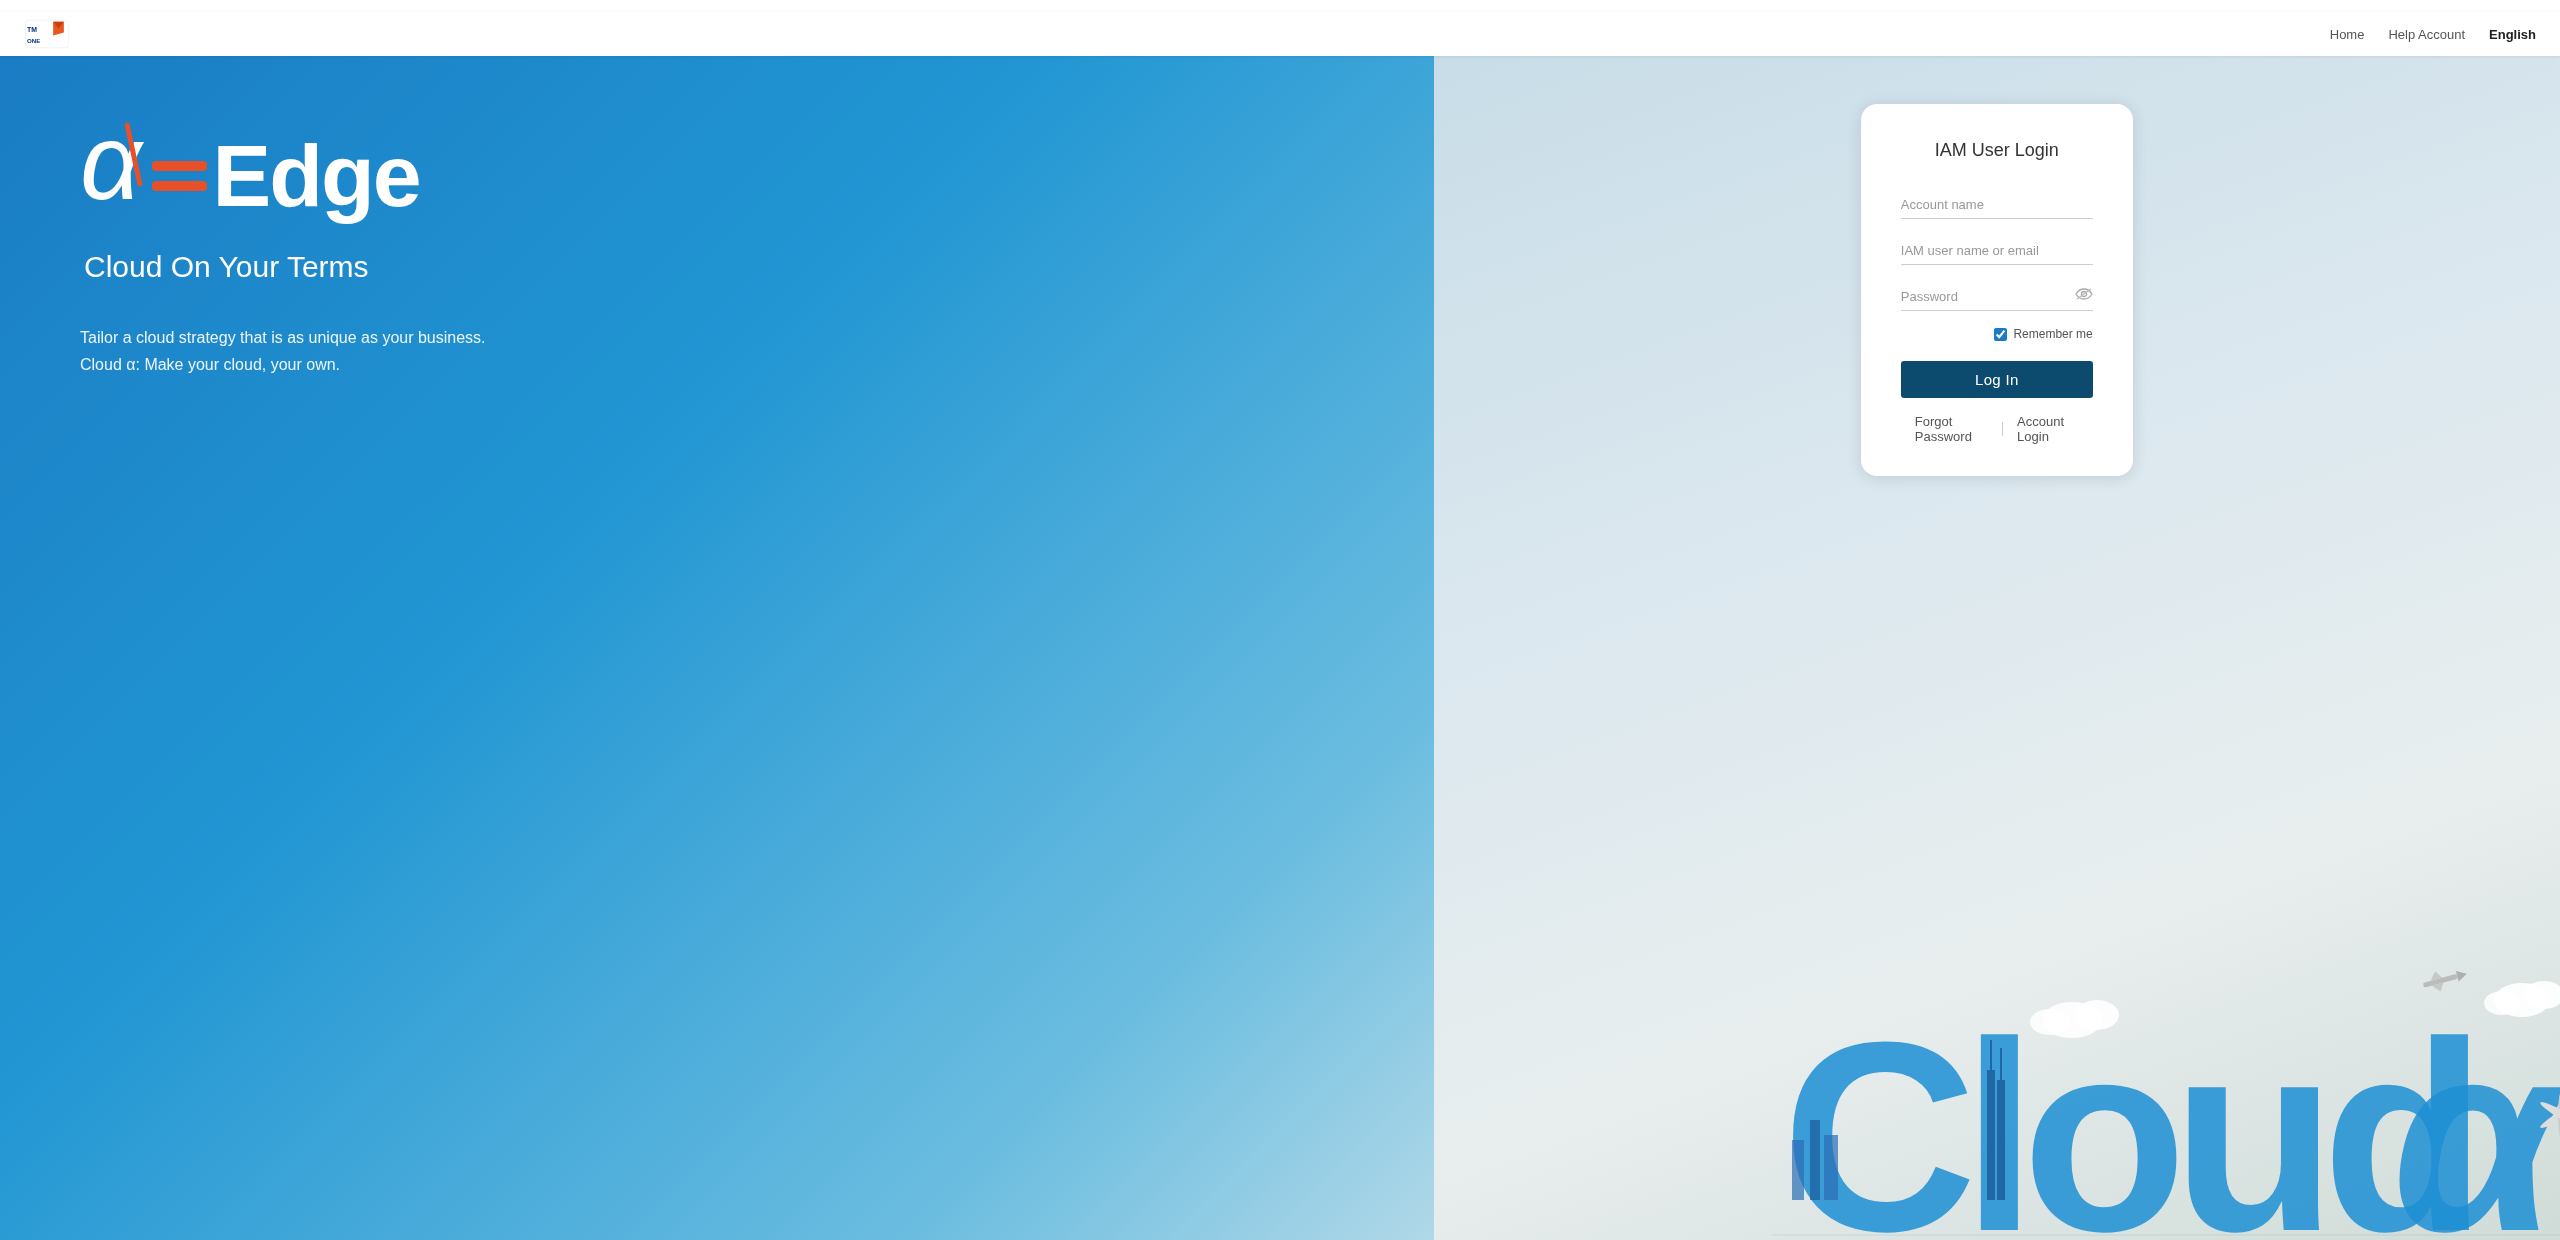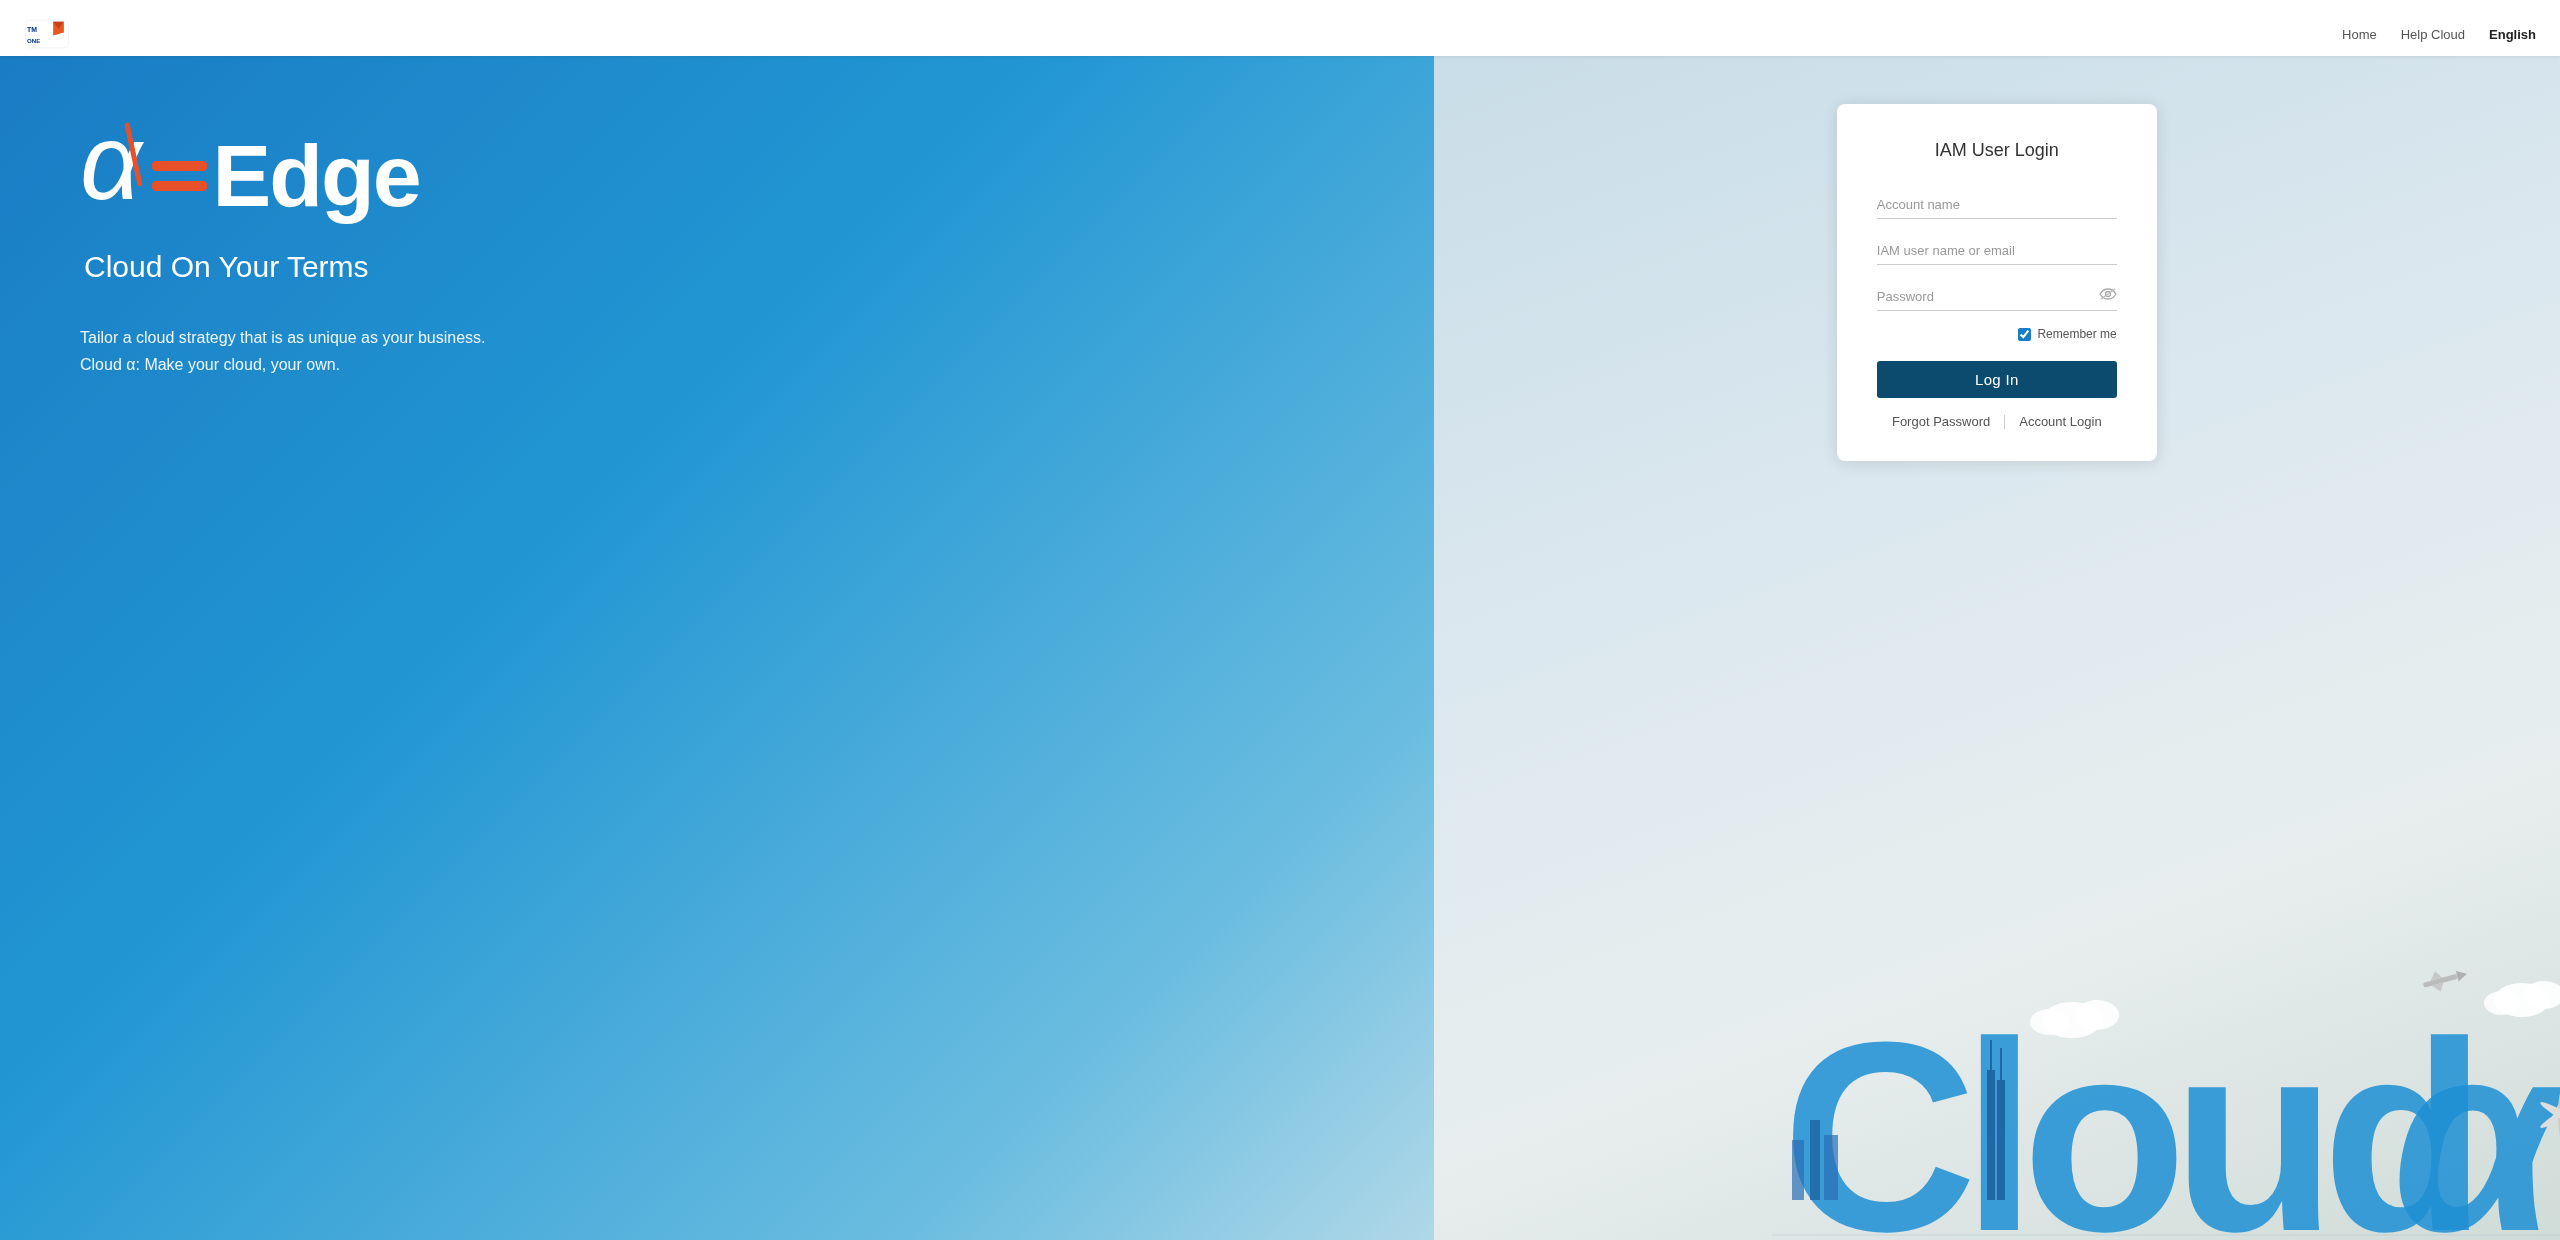--- a/index.html
+++ b/index.html
@@ -121,23 +121,23 @@
       bottom: 0;
       left: 30%;
       right: 0;
       height: 300px;
       overflow: hidden;
     }
 
     
     .login-card {
       background: #fff;
-      border-radius: 8px;
+      border-radius: 16px;
       padding: 36px 40px 32px 40px;
-      width: 320px;
+      width: 272px;
       box-shadow: 0 2px 16px rgba(0,0,0,0.12);
     }
 
     .login-title {
       text-align: center;
       font-size: 18px;
       font-weight: 500;
       color: #333;
       margin-bottom: 28px;
     }
@@ -246,21 +246,21 @@
       <text x="4" y="18" font-size="9" font-weight="700" fill="#003087" font-family="Arial">TM</text>
 
       <polygon points="38,4 52,4 52,18 38,22" fill="#e85820"></polygon>
       <polygon points="38,4 52,4 45,13" fill="#c94010"></polygon>
 
       <text x="4" y="32" font-size="8" font-weight="600" fill="#003087" font-family="Arial">ONE</text>
     </svg>
   </div>
   <div class="topnav-links">
     <span>Home</span>
-    <span>Help Cloud</span>
+    <span>Help Account</span>
     <span class="active">English</span>
   </div>
 </nav>
 
 <div class="page">
 
   <div class="left-panel">
 
     <div class="brand-logo">
 

